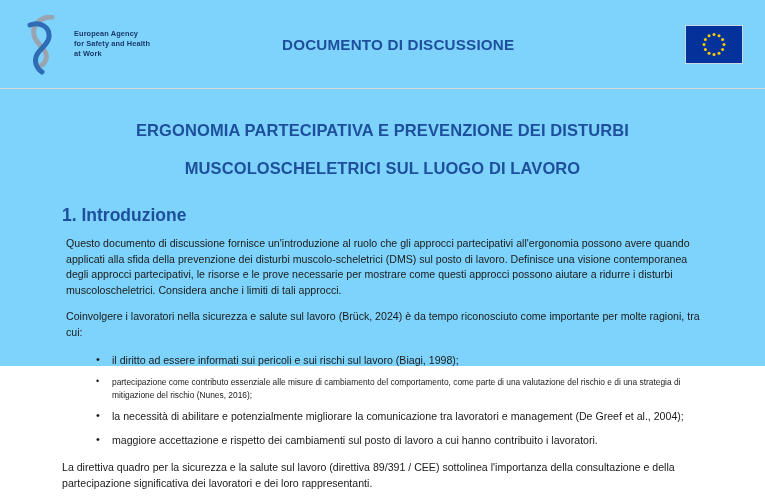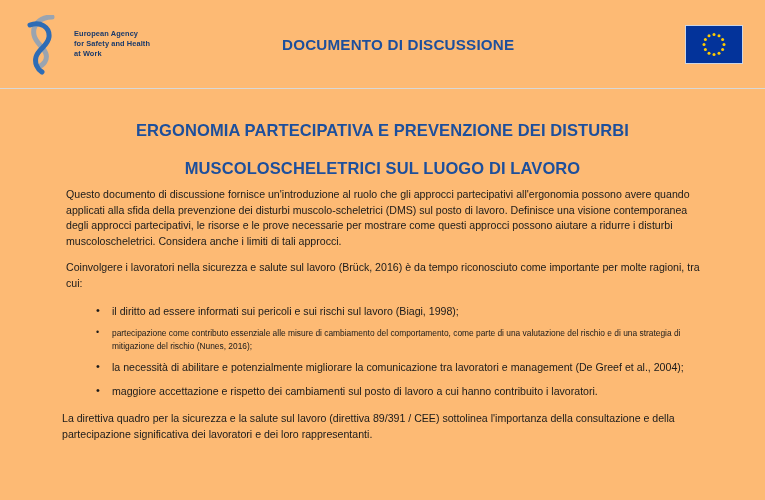--- a/index.html
+++ b/index.html
@@ -9,22 +9,22 @@
   body {
     width: 765px;
     height: 500px;
     background: #ffffff;
     font-family: "Liberation Sans", sans-serif;
     overflow: hidden;
   }
   .page {
     position: relative;
     width: 765px;
-    height: 500px;
-    background: #fdba74;
+    height: 366px;
+    background: #7dd3fc;
     box-sizing: border-box;
   }
 
   
   .header {
     position: relative;
     height: 88px;
     border-bottom: 1px solid #d8d8d8;
     display: flex;
     align-items: center;
@@ -182,23 +182,24 @@
     </div>
   </div>
 
   <div class="content">
 
     <div class="doc-title">
       <span>ERGONOMIA PARTECIPATIVA E PREVENZIONE DEI DISTURBI</span>
       <span class="line2">MUSCOLOSCHELETRICI SUL LUOGO DI LAVORO</span>
     </div>
 
+    <div class="section-heading">1. Introduzione</div>
 
     <p class="body-text">Questo documento di discussione fornisce un'introduzione al ruolo che gli approcci partecipativi all'ergonomia possono avere quando applicati alla sfida della prevenzione dei disturbi muscolo-scheletrici (DMS) sul posto di lavoro. Definisce una visione contemporanea degli approcci partecipativi, le risorse e le prove necessarie per mostrare come questi approcci possono aiutare a ridurre i disturbi muscoloscheletrici. Considera anche i limiti di tali approcci.</p>
-    <p class="body-text">Coinvolgere i lavoratori nella sicurezza e salute sul lavoro (Brück, 2016) è da tempo riconosciuto come importante per molte ragioni, tra cui:</p>
+    <p class="body-text">Coinvolgere i lavoratori nella sicurezza e salute sul lavoro (Brück, 2024) è da tempo riconosciuto come importante per molte ragioni, tra cui:</p>
 
     <ul class="bullets">
       <li>il diritto ad essere informati sui pericoli e sui rischi sul lavoro (Biagi, 1998);</li>
       <li class="small">partecipazione come contributo essenziale alle misure di cambiamento del comportamento, come parte di una valutazione del rischio e di una strategia di mitigazione del rischio (Nunes, 2016);</li>
       <li>la necessità di abilitare e potenzialmente migliorare la comunicazione tra lavoratori e management (De Greef et al., 2004);</li>
       <li>maggiore accettazione e rispetto dei cambiamenti sul posto di lavoro a cui hanno contribuito i lavoratori.</li>
     </ul>
 
     <p class="tail-text">La direttiva quadro per la sicurezza e la salute sul lavoro (direttiva 89/391 / CEE) sottolinea l'importanza della consultazione e della partecipazione significativa dei lavoratori e dei loro rappresentanti.</p>
 

